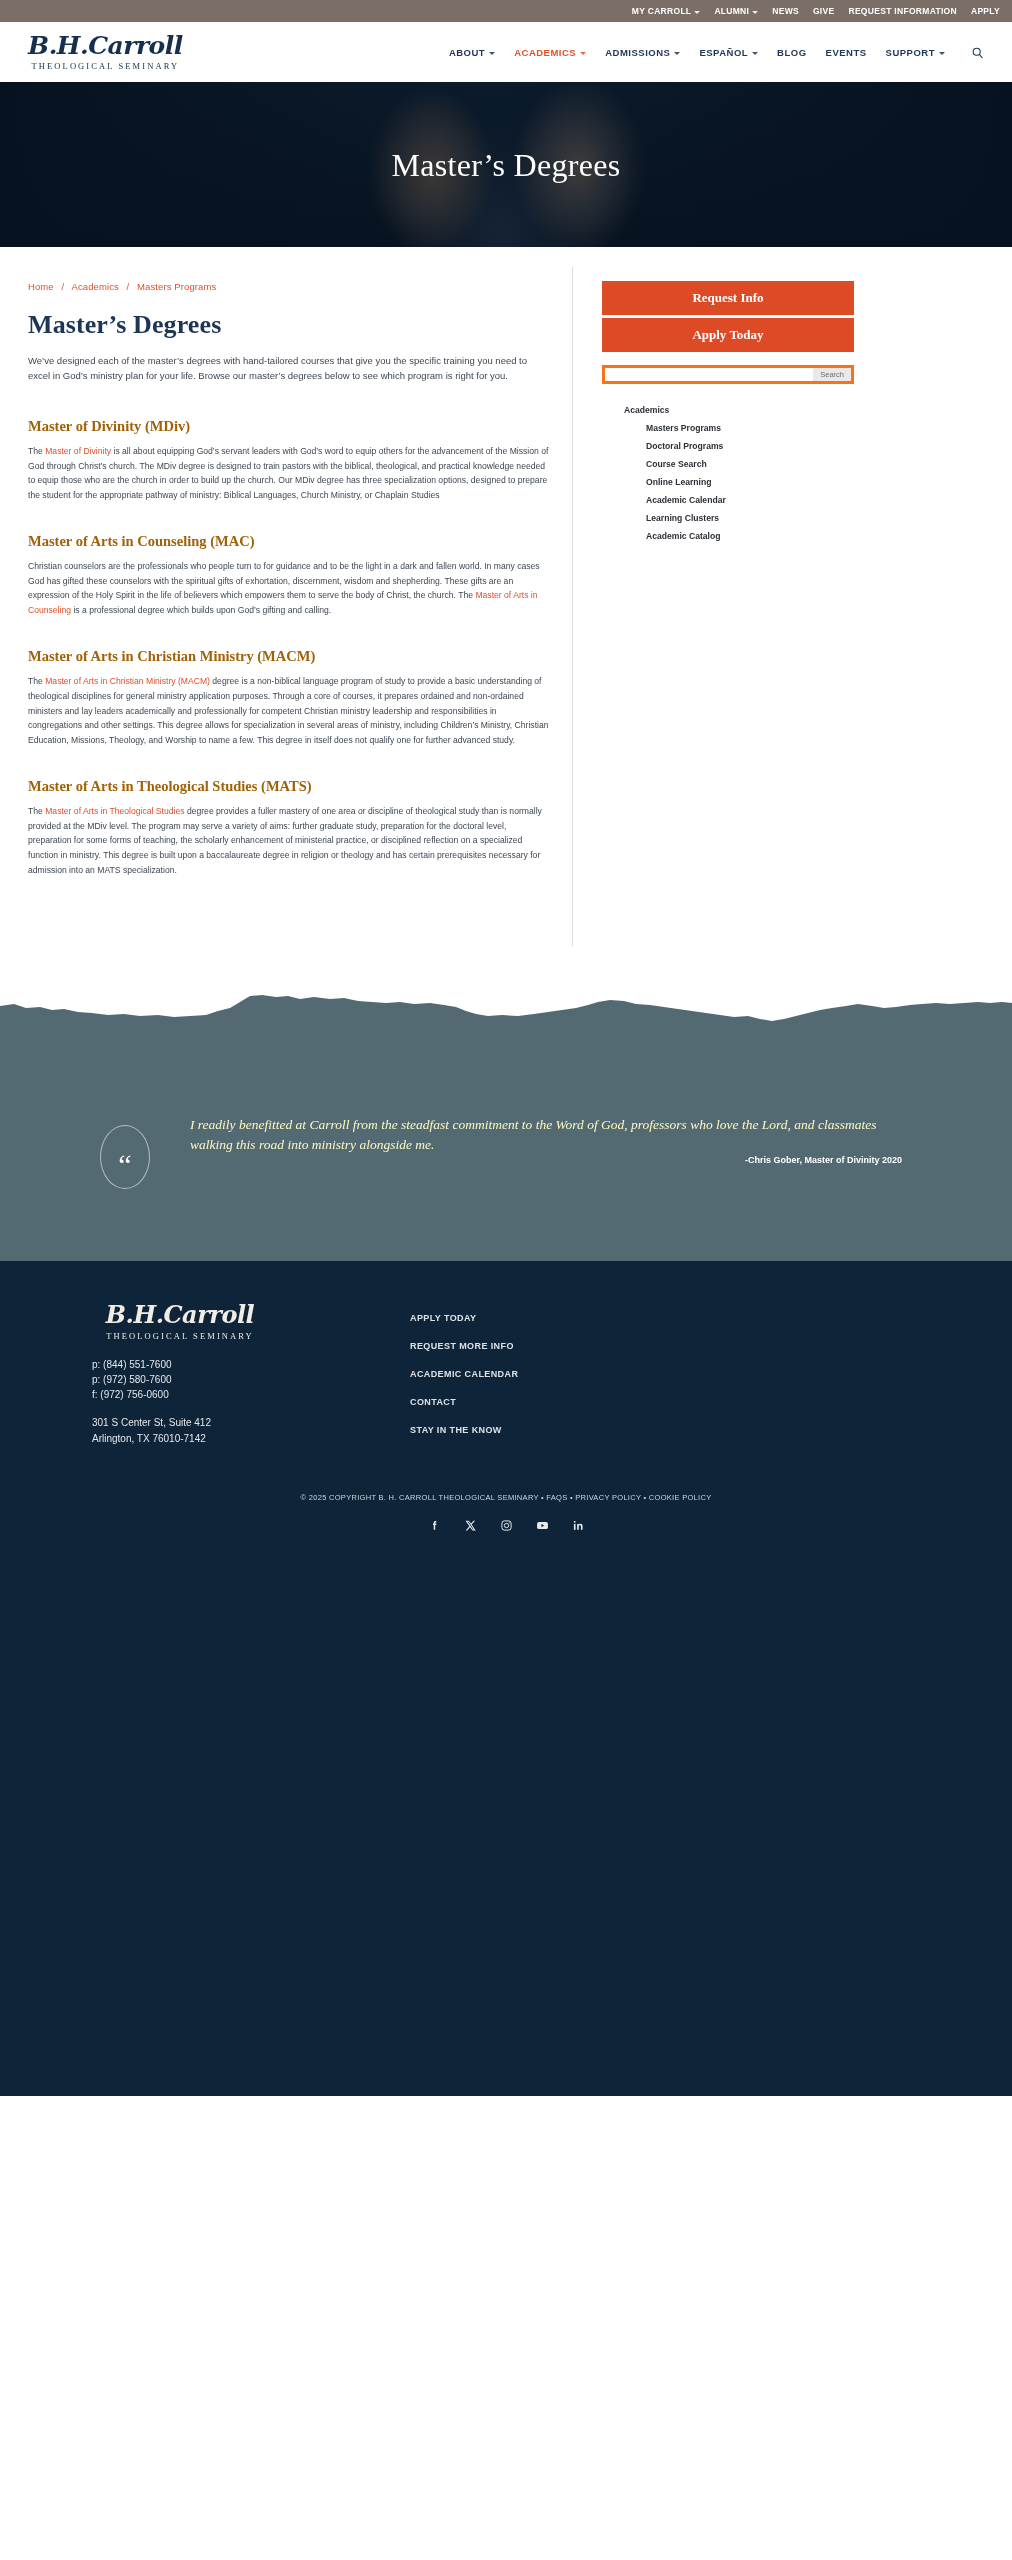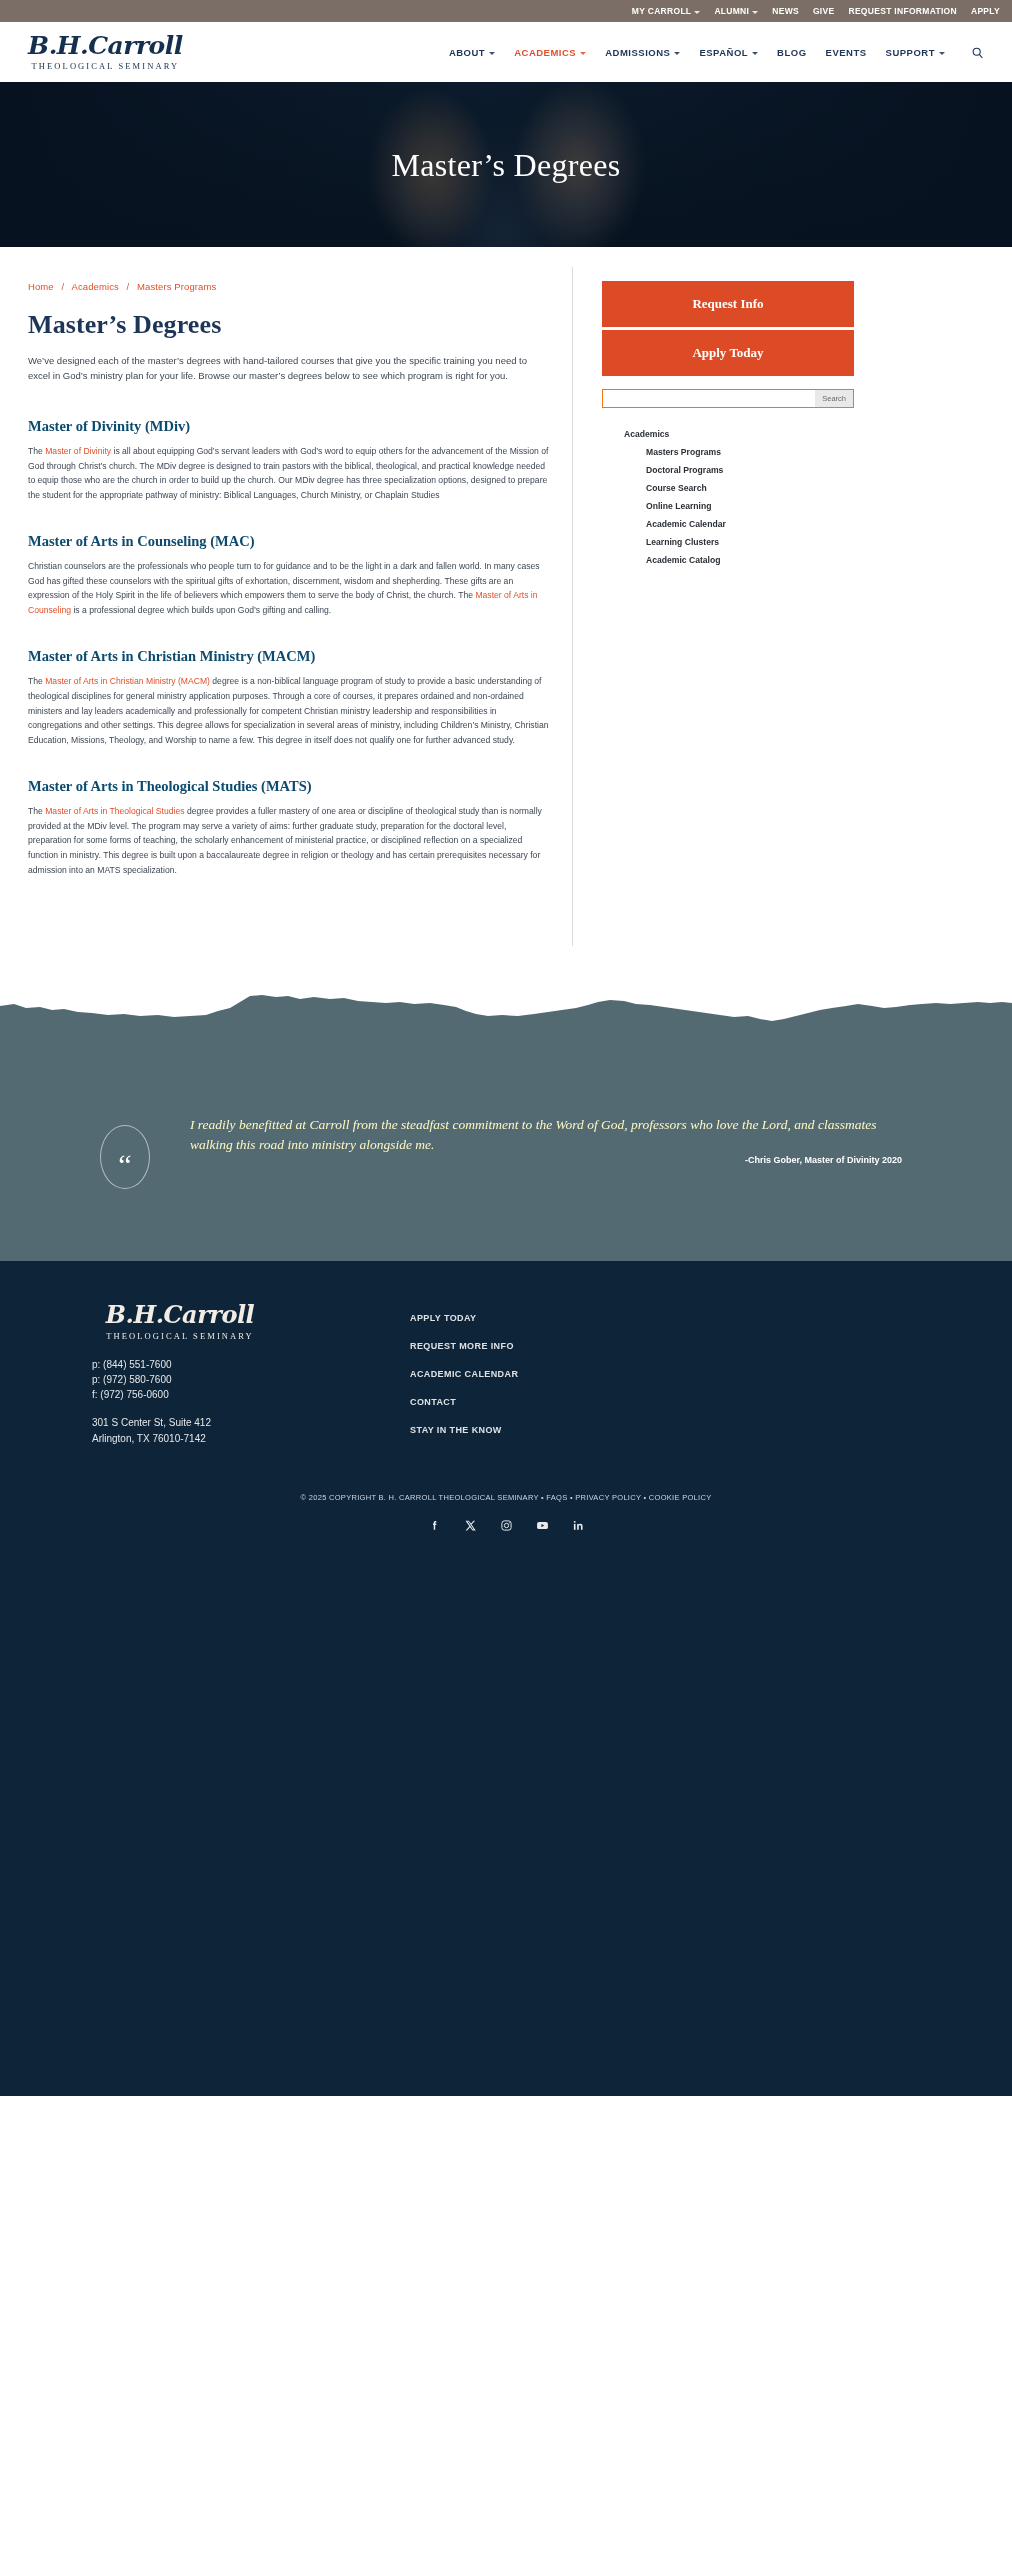--- a/index.html
+++ b/index.html
@@ -159,21 +159,21 @@
   .lead {
     font-size: 9.5px;
     line-height: 1.62;
     color: #3d4754;
     margin-bottom: 34px;
   }
   .degree { margin-bottom: 30px; }
   .degree h2 {
     font-family: "Liberation Serif", serif;
     font-size: 14.5px;
-    color: #0c4a6e;
+    color: #a16207;
     font-weight: 700;
     margin-bottom: 9px;
   }
   .degree p {
     font-size: 8.6px;
     line-height: 1.72;
     color: #3d4754;
     text-align: left;
   }
   .degree p a, .inline-link { color: #e0502a; text-decoration: none; }
@@ -186,31 +186,31 @@
   }
   .cta-btn {
     display: block;
     width: 252px;
     background: #dd4b26;
     color: #ffffff;
     font-family: "Liberation Serif", serif;
     font-weight: 700;
     font-size: 13px;
     text-align: center;
-    padding: 15px 0;
+    padding: 9px 0;
     text-decoration: none;
     margin-bottom: 3px;
   }
   .search-row {
     display: flex;
     width: 252px;
     margin-top: 13px;
     margin-bottom: 21px;
     height: 19px;
-    border: 1px solid #f97316;
+    border: 3px solid #f97316;
     background: #f9a8d4;
   }
   .search-row input {
     flex: 1;
     border: none;
     outline: none;
     font-size: 8px;
     padding: 0 5px;
     font-family: "Liberation Sans", sans-serif;
     background: #fff;

